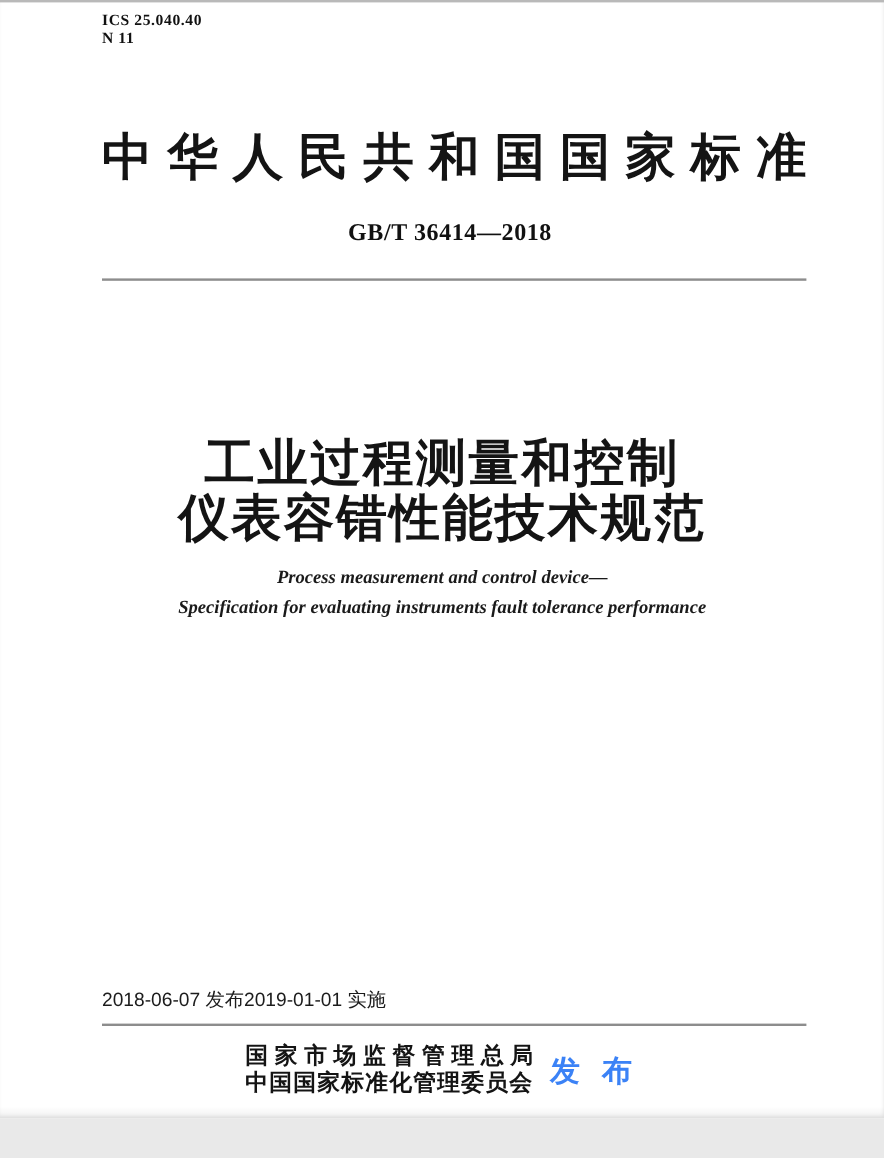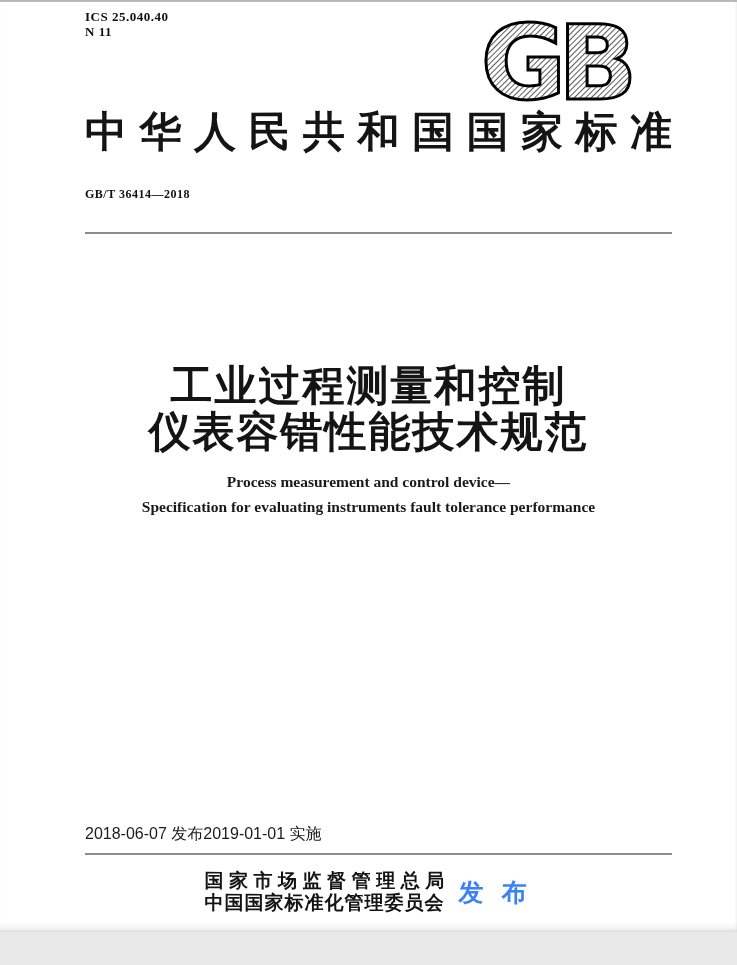--- a/index.html
+++ b/index.html
@@ -53,22 +53,22 @@
   }
 
   
   .justify-chars { display: flex; justify-content: space-between; }
 
   .standard-number {
     position: absolute;
     left: 85px;
     top: 180px;
     width: 580px;
-    text-align: left;
-    font-size: 12px;
+    text-align: center;
+    font-size: 20px;
     line-height: 24px;
     font-weight: bold;
     font-family: "Liberation Serif", "DejaVu Serif", serif;
     letter-spacing: 0.5px;
   }
 
   .rule {
     position: absolute;
     left: 85px;
     width: 587px;
@@ -98,20 +98,21 @@
     position: absolute;
     left: 0;
     top: 467px;
     width: 737px;
     text-align: center;
     font-family: "Liberation Serif", "DejaVu Serif", serif;
     font-weight: bold;
     font-size: 15.5px;
     line-height: 25px;
     color: #1a1a1a;
+    font-style: italic;
   }
 
   
   .date-row {
     position: absolute;
     left: 85px;
     top: 822px;
     width: 587px;
     display: flex;
     font-family: "Liberation Sans", "DejaVu Sans", sans-serif;
@@ -159,31 +160,20 @@
 </head>
 <body>
 
 <div class="page">
 
   <div class="ics-block">
     <div>ICS 25.040.40</div>
     <div>N 11</div>
   </div>
 
-  <div class="gb-logo">
-    <svg width="150" height="86" viewBox="0 0 150 86" xmlns="http://www.w3.org/2000/svg" overflow="visible">
-      <defs>
-        <pattern id="hatch" width="4" height="4" patternUnits="userSpaceOnUse" patternTransform="rotate(45)">
-          <rect width="4" height="4" fill="#ffffff"></rect>
-          <line x1="0" y1="0" x2="0" y2="4" stroke="#3a3a3a" stroke-width="1.7"></line>
-        </pattern>
-      </defs>
-      <text x="75" y="83" text-anchor="middle" font-family="'DejaVu Sans', sans-serif" font-weight="bold" font-size="104" letter-spacing="-8" fill="url(#hatch)" stroke="#000" stroke-width="3">GB</text>
-    </svg>
-  </div>
 
   <div class="header-title justify-chars">
       <span>中</span>
       <span>华</span>
       <span>人</span>
       <span>民</span>
       <span>共</span>
       <span>和</span>
       <span>国</span>
       <span>国</span>

